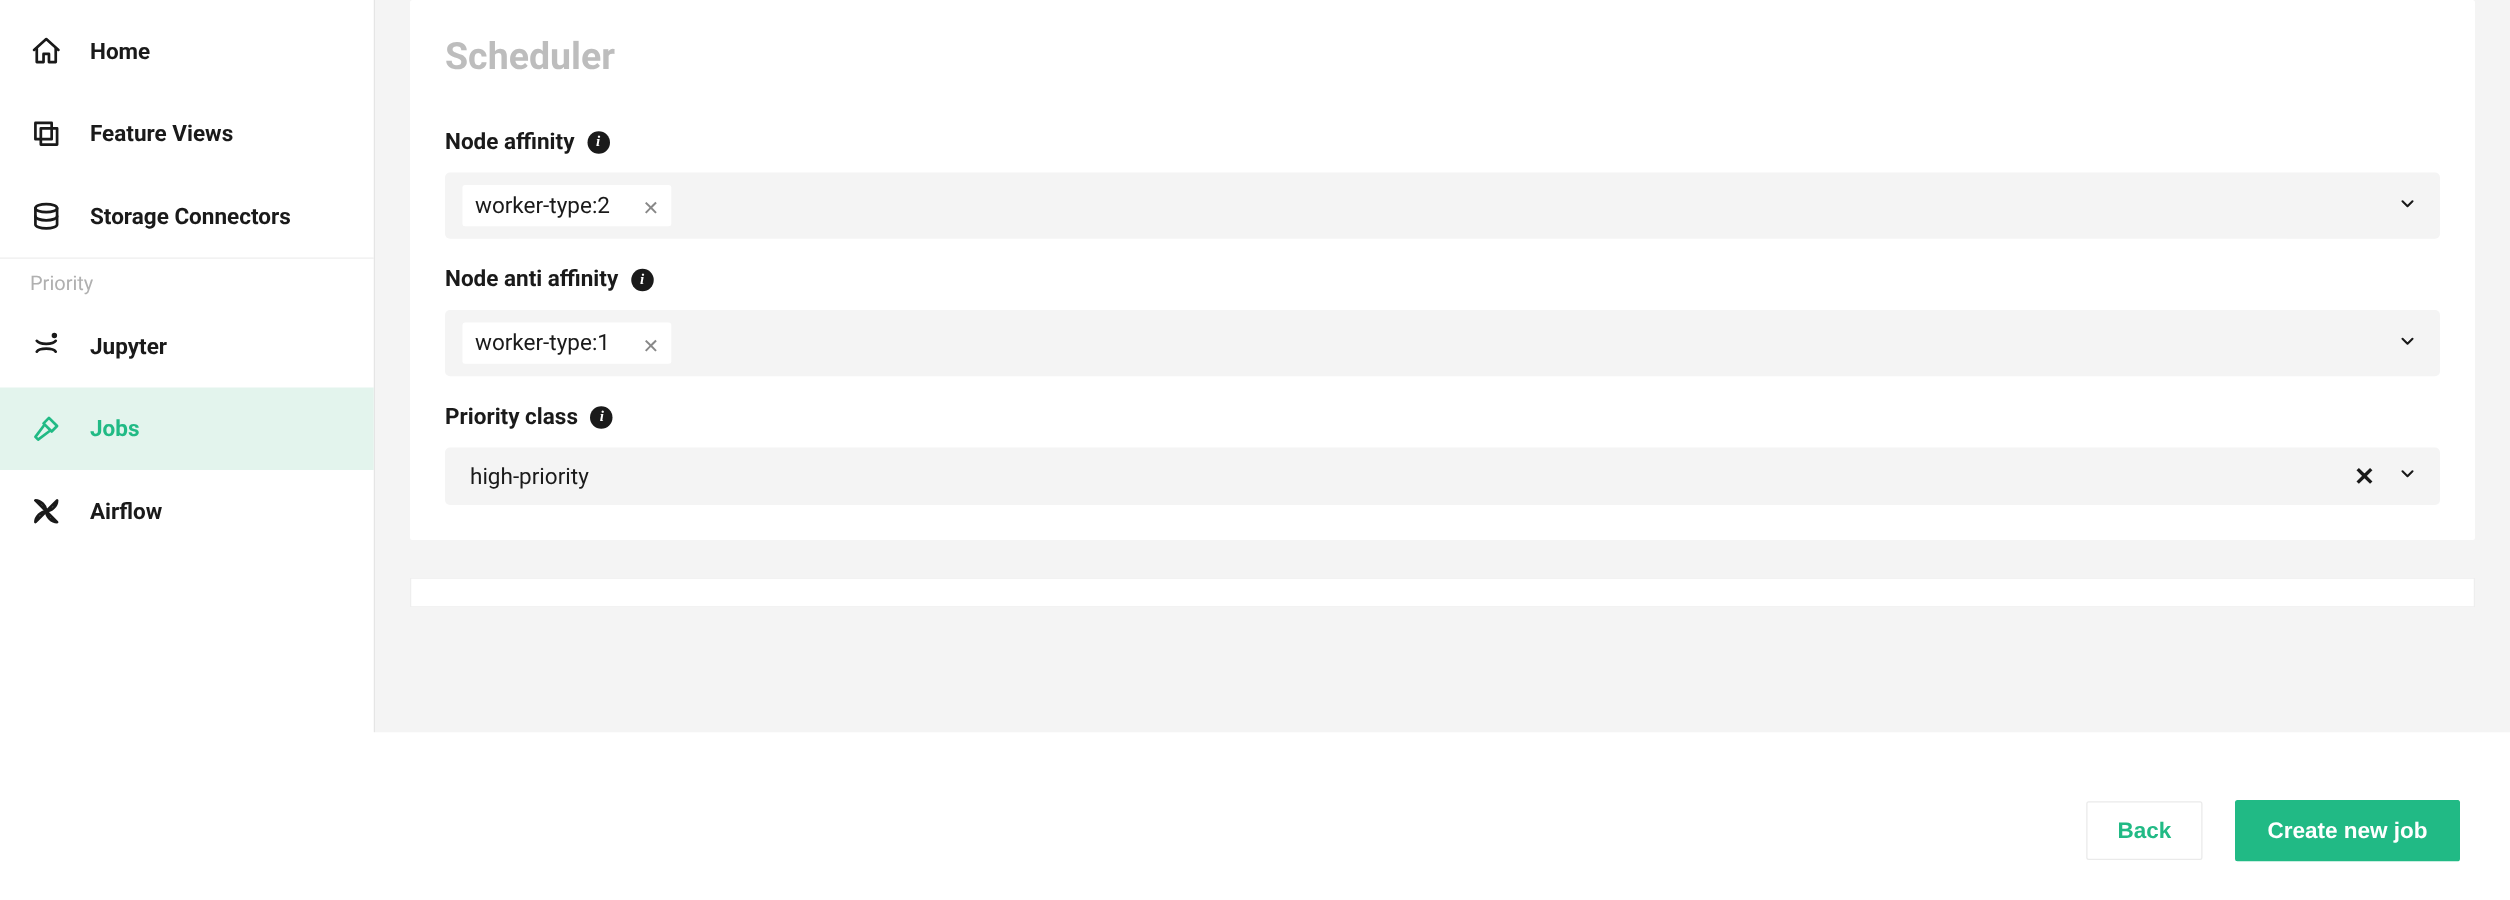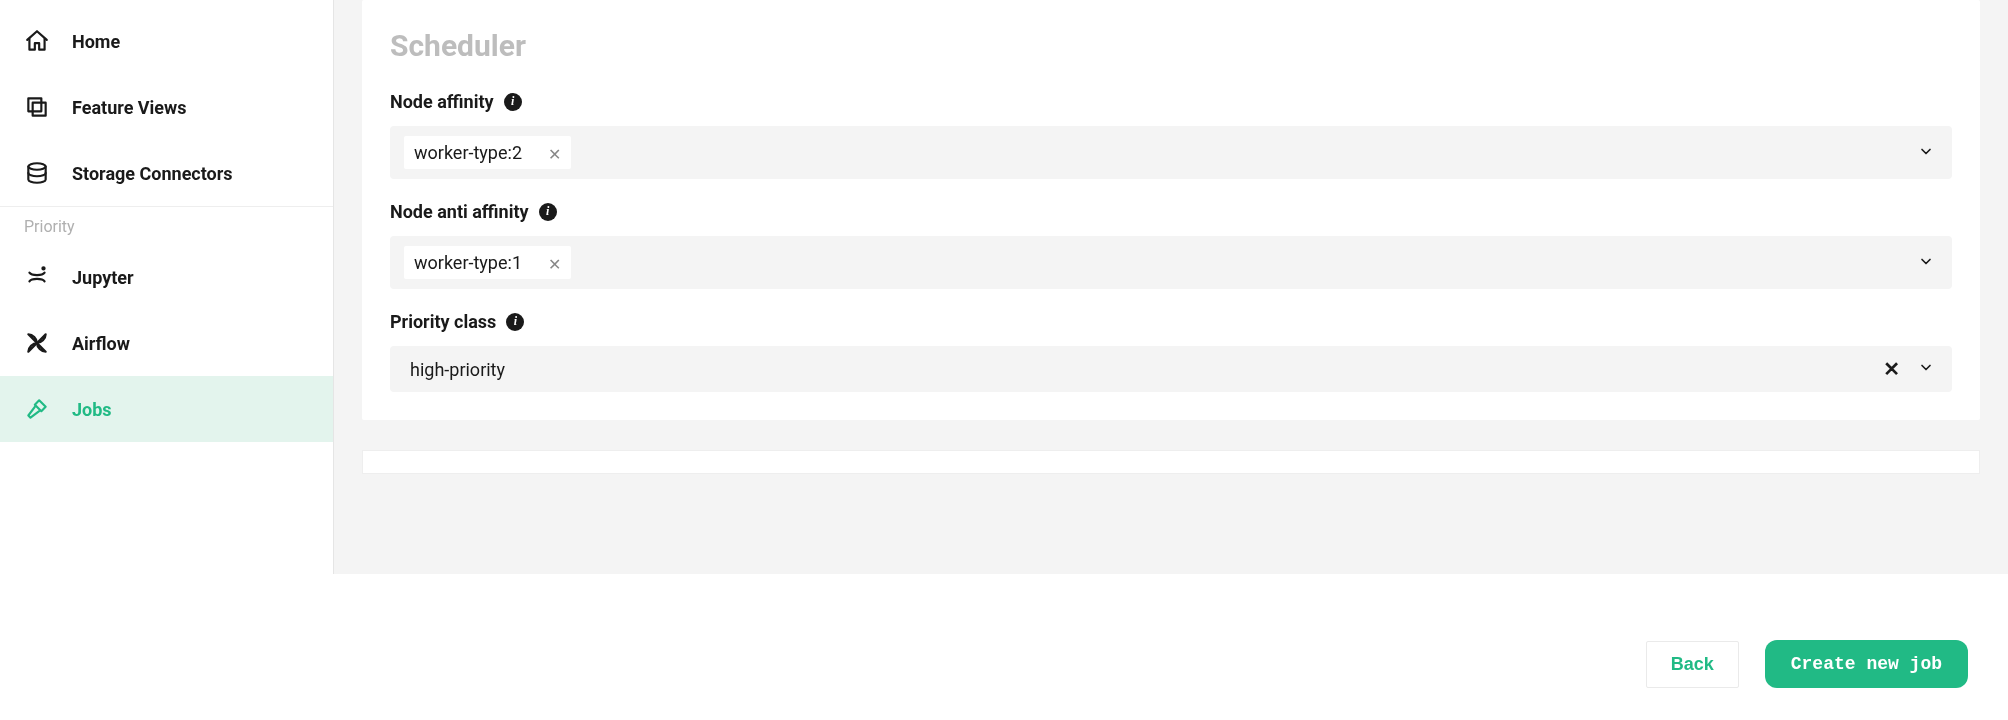--- a/index.html
+++ b/index.html
@@ -6,21 +6,21 @@
   body {
     font-family: -apple-system, BlinkMacSystemFont, "Segoe UI", Roboto, Helvetica, Arial, sans-serif;
     background: #fff;
     color: #1a1a1a;
     width: 2008px; 
     font-size: 14px;
   }
 
   .layout { display: flex; }
   .sidebar {
-    width: 334px;
+    width: 300px;
     border-right: 1px solid #e5e5e5;
     background: #fff;
     padding-top: 8px;
   }
   .sidebar .section-label {
     font-size: 16px;
     color: #b0b0b0;
     padding: 10px 24px 8px 24px;
     border-top: 1px solid #eee;
   }
@@ -50,21 +50,21 @@
   }
   .card {
     background: #fff;
     padding: 28px 28px 28px 28px;
     border-radius: 2px;
   }
   .card h2 {
     font-size: 30px;
     font-weight: 700;
     color: #bdbdbd;
-    margin-bottom: 28px;
+    margin-bottom: 40px;
   }
   .field-block { margin-bottom: 22px; }
   .field-label {
     display:flex;
     align-items:center;
     gap:10px;
     font-size:18px;
     font-weight:700;
     margin-bottom:14px;
   }
@@ -158,23 +158,22 @@
     border-radius:2px;
     cursor:pointer;
   }
   .btn-primary {
     background:#21ba85;
     border:none;
     color:#fff;
     font-weight:700;
     font-size:18px;
     padding:14px 26px;
-    border-radius:12px;
+    border-radius:2px;
     cursor:pointer;
-    font-family:Liberation Mono, monospace;
   }
 </style>
 </head>
 <body>
 
 <div class="layout">
 
   <nav class="sidebar">
 
     <div class="sidebar-item">
@@ -214,42 +213,42 @@
 
     <div class="sidebar-item">
       <span class="icon">
         <svg viewBox="0 0 24 24" fill="none" stroke="#1a1a1a" stroke-width="2" stroke-linecap="round">
             <path d="M5 8c2 3 12 3 14 0"></path>
             <path d="M5 16c2-3 12-3 14 0"></path>
             <circle cx="18" cy="4" r="1" fill="#1a1a1a"></circle>
           </svg>
       </span>
       <span>Jupyter</span>
+    </div>
+
+    <div class="sidebar-item active">
+      <span class="icon">
+        <svg viewBox="0 0 24 24" fill="none" stroke="#21ba85" stroke-width="2" stroke-linecap="round" stroke-linejoin="round">
+            <path d="M14 4l6 6-4 4-6-6z"></path>
+            <path d="M10 10l-6 8 2 2 8-6"></path>
+          </svg>
+      </span>
+      <span>Jobs</span>
     </div>
 
     <div class="sidebar-item">
       <span class="icon">
         <svg viewBox="0 0 24 24" fill="none" stroke="#1a1a1a" stroke-width="2" stroke-linecap="round" stroke-linejoin="round">
             <path d="M12 12L4 4c4 0 8 4 8 8z"></path>
             <path d="M12 12l8-8c0 4-4 8-8 8z"></path>
             <path d="M12 12l8 8c-4 0-8-4-8-8z"></path>
             <path d="M12 12l-8 8c0-4 4-8 8-8z"></path>
           </svg>
       </span>
       <span>Airflow</span>
-    </div>
-
-    <div class="sidebar-item active">
-      <span class="icon">
-        <svg viewBox="0 0 24 24" fill="none" stroke="#21ba85" stroke-width="2" stroke-linecap="round" stroke-linejoin="round">
-            <path d="M14 4l6 6-4 4-6-6z"></path>
-            <path d="M10 10l-6 8 2 2 8-6"></path>
-          </svg>
-      </span>
-      <span>Jobs</span>
     </div>
 
   </nav>
 
   <div class="main-wrap">
     <div class="card">
       <h2>Scheduler</h2>
 
       <div class="field-block">
         <div class="field-label">

